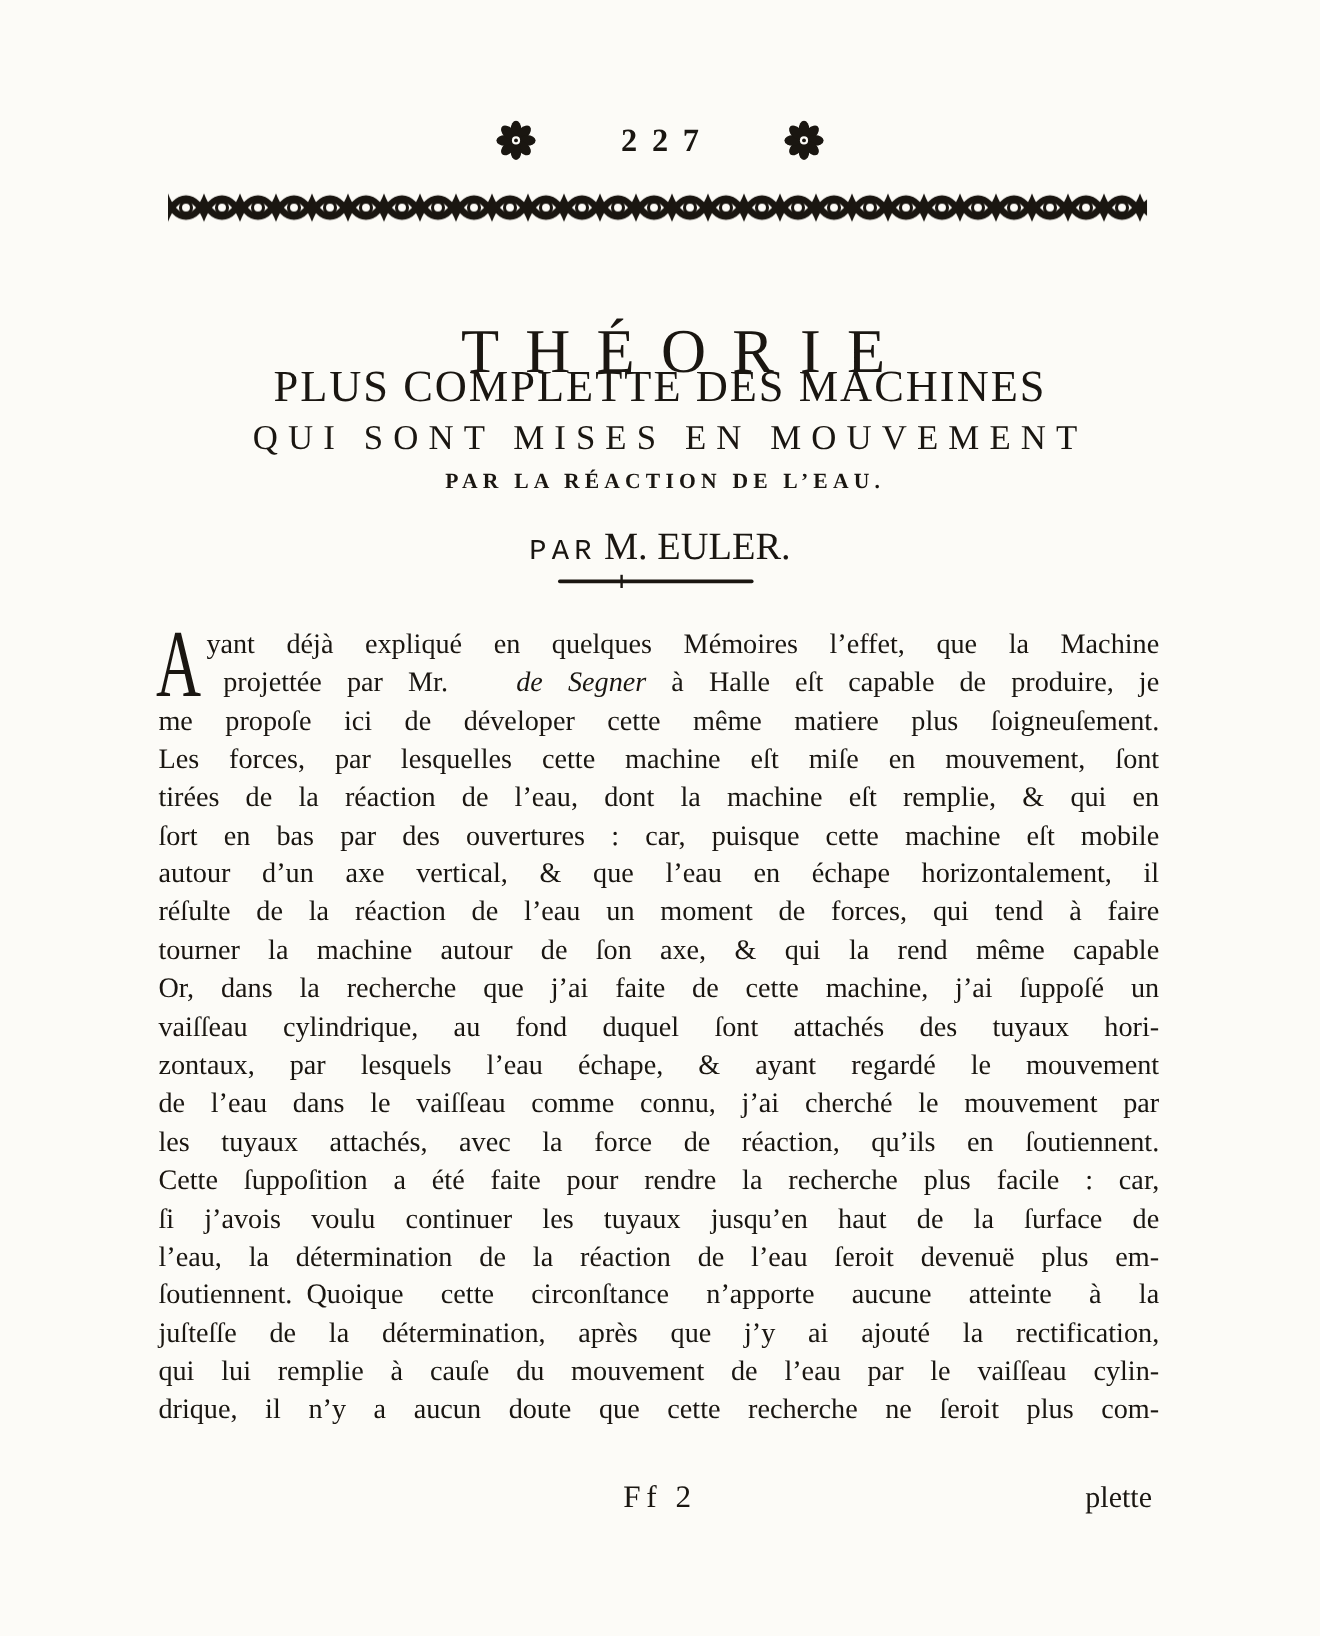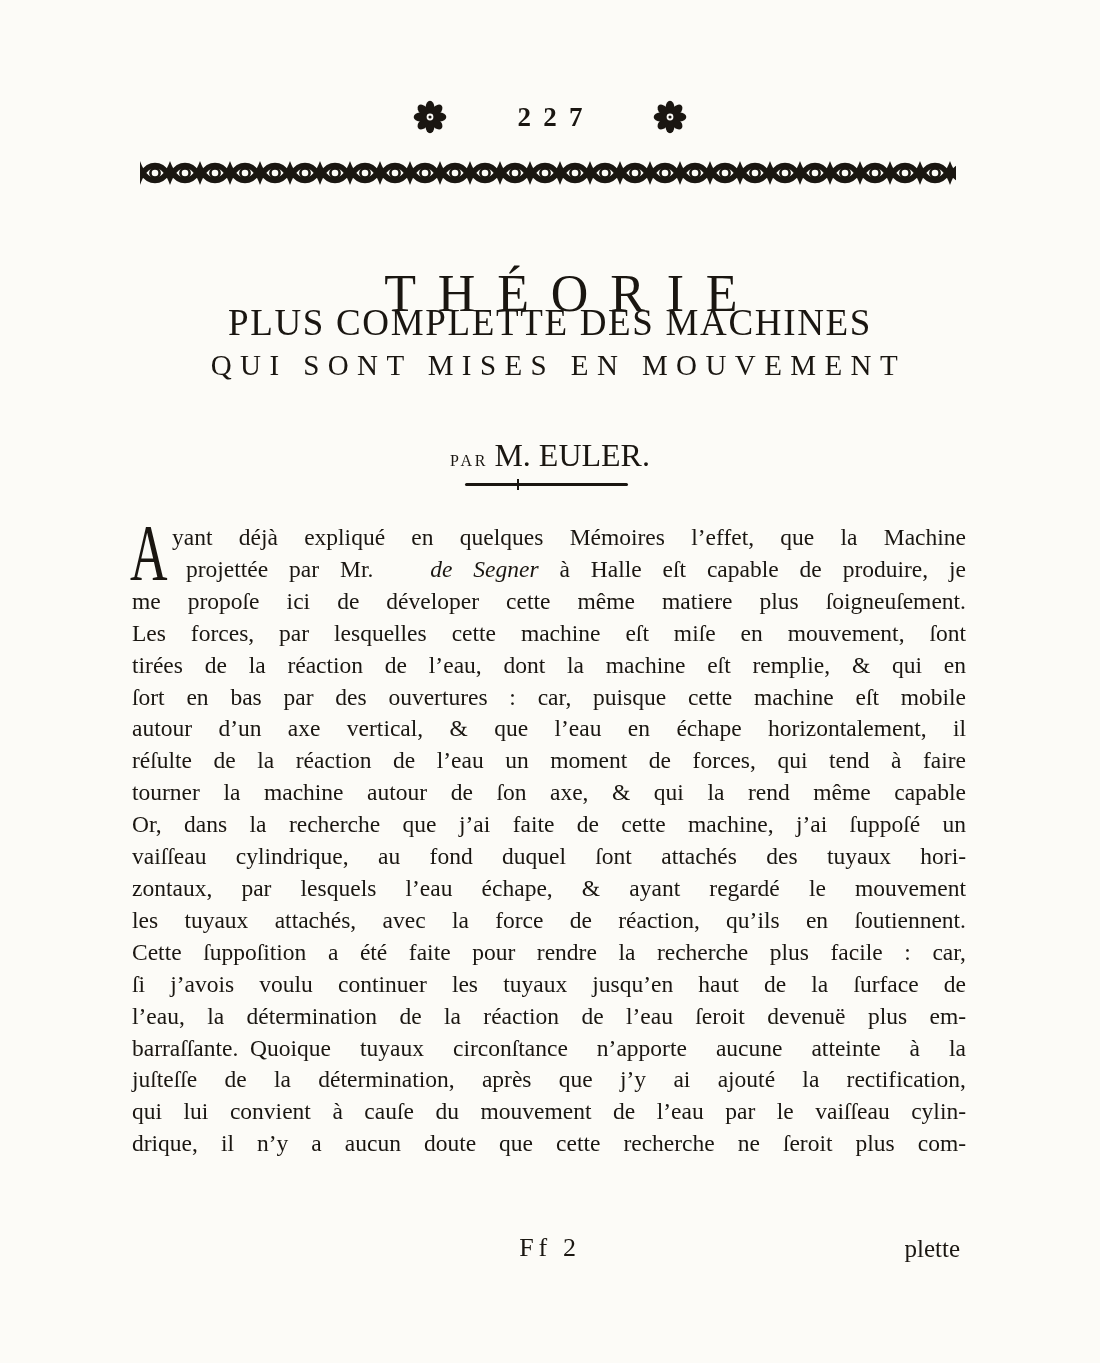--- a/index.html
+++ b/index.html
@@ -23,21 +23,21 @@
   .fleuron{width:34px;height:34px;display:block;}
   
   .band{position:absolute;top:155px;left:140px;width:816px;height:36px;}
   
   .t-center{position:absolute;left:133px;width:834px;text-align:center;}
   .title-main{top:238px;font-size:52px;letter-spacing:0.42em;padding-left:0.42em;margin-top:26px;}
   .title-sub1{top:301px;font-size:37px;letter-spacing:0.045em;}
   .title-sub2{top:349px;font-size:29px;letter-spacing:0.29em;padding-left:0.29em;}
   .title-sub3{top:391px;font-size:18px;font-weight:bold;letter-spacing:0.24em;padding-left:0.24em;}
   .byline{top:437px;font-size:32px;}
-  .byline .par{font-size:16px;letter-spacing:0.18em;margin-right:6px;}
+  .byline .par{font-size:24px;letter-spacing:0.18em;margin-right:6px;font-family:Liberation Mono, monospace;}
   .rule{
     position:absolute;top:483px;left:465px;width:163px;height:3px;
     background:#1a1611;border-radius:2px;
   }
   .rule .tick{
     position:absolute;left:32%;top:-4px;width:2px;height:11px;
     background:#1a1611;
   }
   
   .body-text{
@@ -106,20 +106,21 @@
         <path d="M-3,6 C6,32 24,32 33,6" fill="none" stroke="#1a1611" stroke-width="5.6"></path>
         <circle cx="15" cy="18" r="4.6" fill="none" stroke="#1a1611" stroke-width="2.6"></circle>
       </pattern>
     </defs>
     <rect x="0" y="0" width="816" height="36" fill="url(#braid)"></rect>
   </svg>
 
   <div class="t-center title-main">THÉORIE</div>
   <div class="t-center title-sub1">PLUS COMPLETTE DES MACHINES</div>
   <div class="t-center title-sub2">QUI SONT MISES EN MOUVEMENT</div>
+  <div class="t-center title-sub3">PAR LA RÉACTION DE L’EAU.</div>
 
   <div class="t-center byline">
     <span class="par">PAR</span><span>M. EULER.</span>
   </div>
 
   <div class="rule">
     <div class="tick"></div>
   </div>
 
   <div class="body-text">
@@ -130,26 +131,27 @@
       <div class="bline"><span>me propoſe ici de déveloper cette même matiere plus ſoigneuſement.</span></div>
       <div class="bline"><span>Les forces, par lesquelles cette machine eſt miſe en mouvement, ſont</span></div>
       <div class="bline"><span>tirées de la réaction de l’eau, dont la machine eſt remplie, &amp; qui en</span></div>
       <div class="bline"><span>ſort en bas par des ouvertures : car, puisque cette machine eſt mobile</span></div>
       <div class="bline"><span>autour d’un axe vertical, &amp; que l’eau en échape horizontalement, il</span></div>
       <div class="bline"><span>réſulte de la réaction de l’eau un moment de forces, qui tend à faire</span></div>
       <div class="bline"><span>tourner la machine autour de ſon axe, &amp; qui la rend même capable</span></div>
       <div class="bline"><span>Or, dans la recherche que j’ai faite de cette machine, j’ai ſuppoſé un</span></div>
       <div class="bline"><span>vaiſſeau cylindrique, au fond duquel ſont attachés des tuyaux hori-</span></div>
       <div class="bline"><span>zontaux, par lesquels l’eau échape, &amp; ayant regardé le mouvement</span></div>
+      <div class="bline"><span>de l’eau dans le vaiſſeau comme connu, j’ai cherché le mouvement par</span></div>
       <div class="bline"><span>les tuyaux attachés, avec la force de réaction, qu’ils en ſoutiennent.</span></div>
       <div class="bline"><span>Cette ſuppoſition a été faite pour rendre la recherche plus facile : car,</span></div>
       <div class="bline"><span>ſi j’avois voulu continuer les tuyaux jusqu’en haut de la ſurface de</span></div>
       <div class="bline"><span>l’eau, la détermination de la réaction de l’eau ſeroit devenuë plus em-</span></div>
-      <div class="bline"><span>barraſſante. Quoique tuyaux circonſtance n’apporte aucune atteinte à la</span></div>
+      <div class="bline"><span>ſoutiennent. Quoique cette circonſtance n’apporte aucune atteinte à la</span></div>
       <div class="bline"><span>juſteſſe de la détermination, après que j’y ai ajouté la rectification,</span></div>
-      <div class="bline"><span>qui lui convient à cauſe du mouvement de l’eau par le vaiſſeau cylin-</span></div>
+      <div class="bline"><span>qui lui remplie à cauſe du mouvement de l’eau par le vaiſſeau cylin-</span></div>
       <div class="bline"><span>drique, il n’y a aucun doute que cette recherche ne ſeroit plus com-</span></div>
     </div>
 
   <div class="footer-sig">Ff 2</div>
   <div class="catchword">plette</div>
 
 </div>
 
 </body></html>

